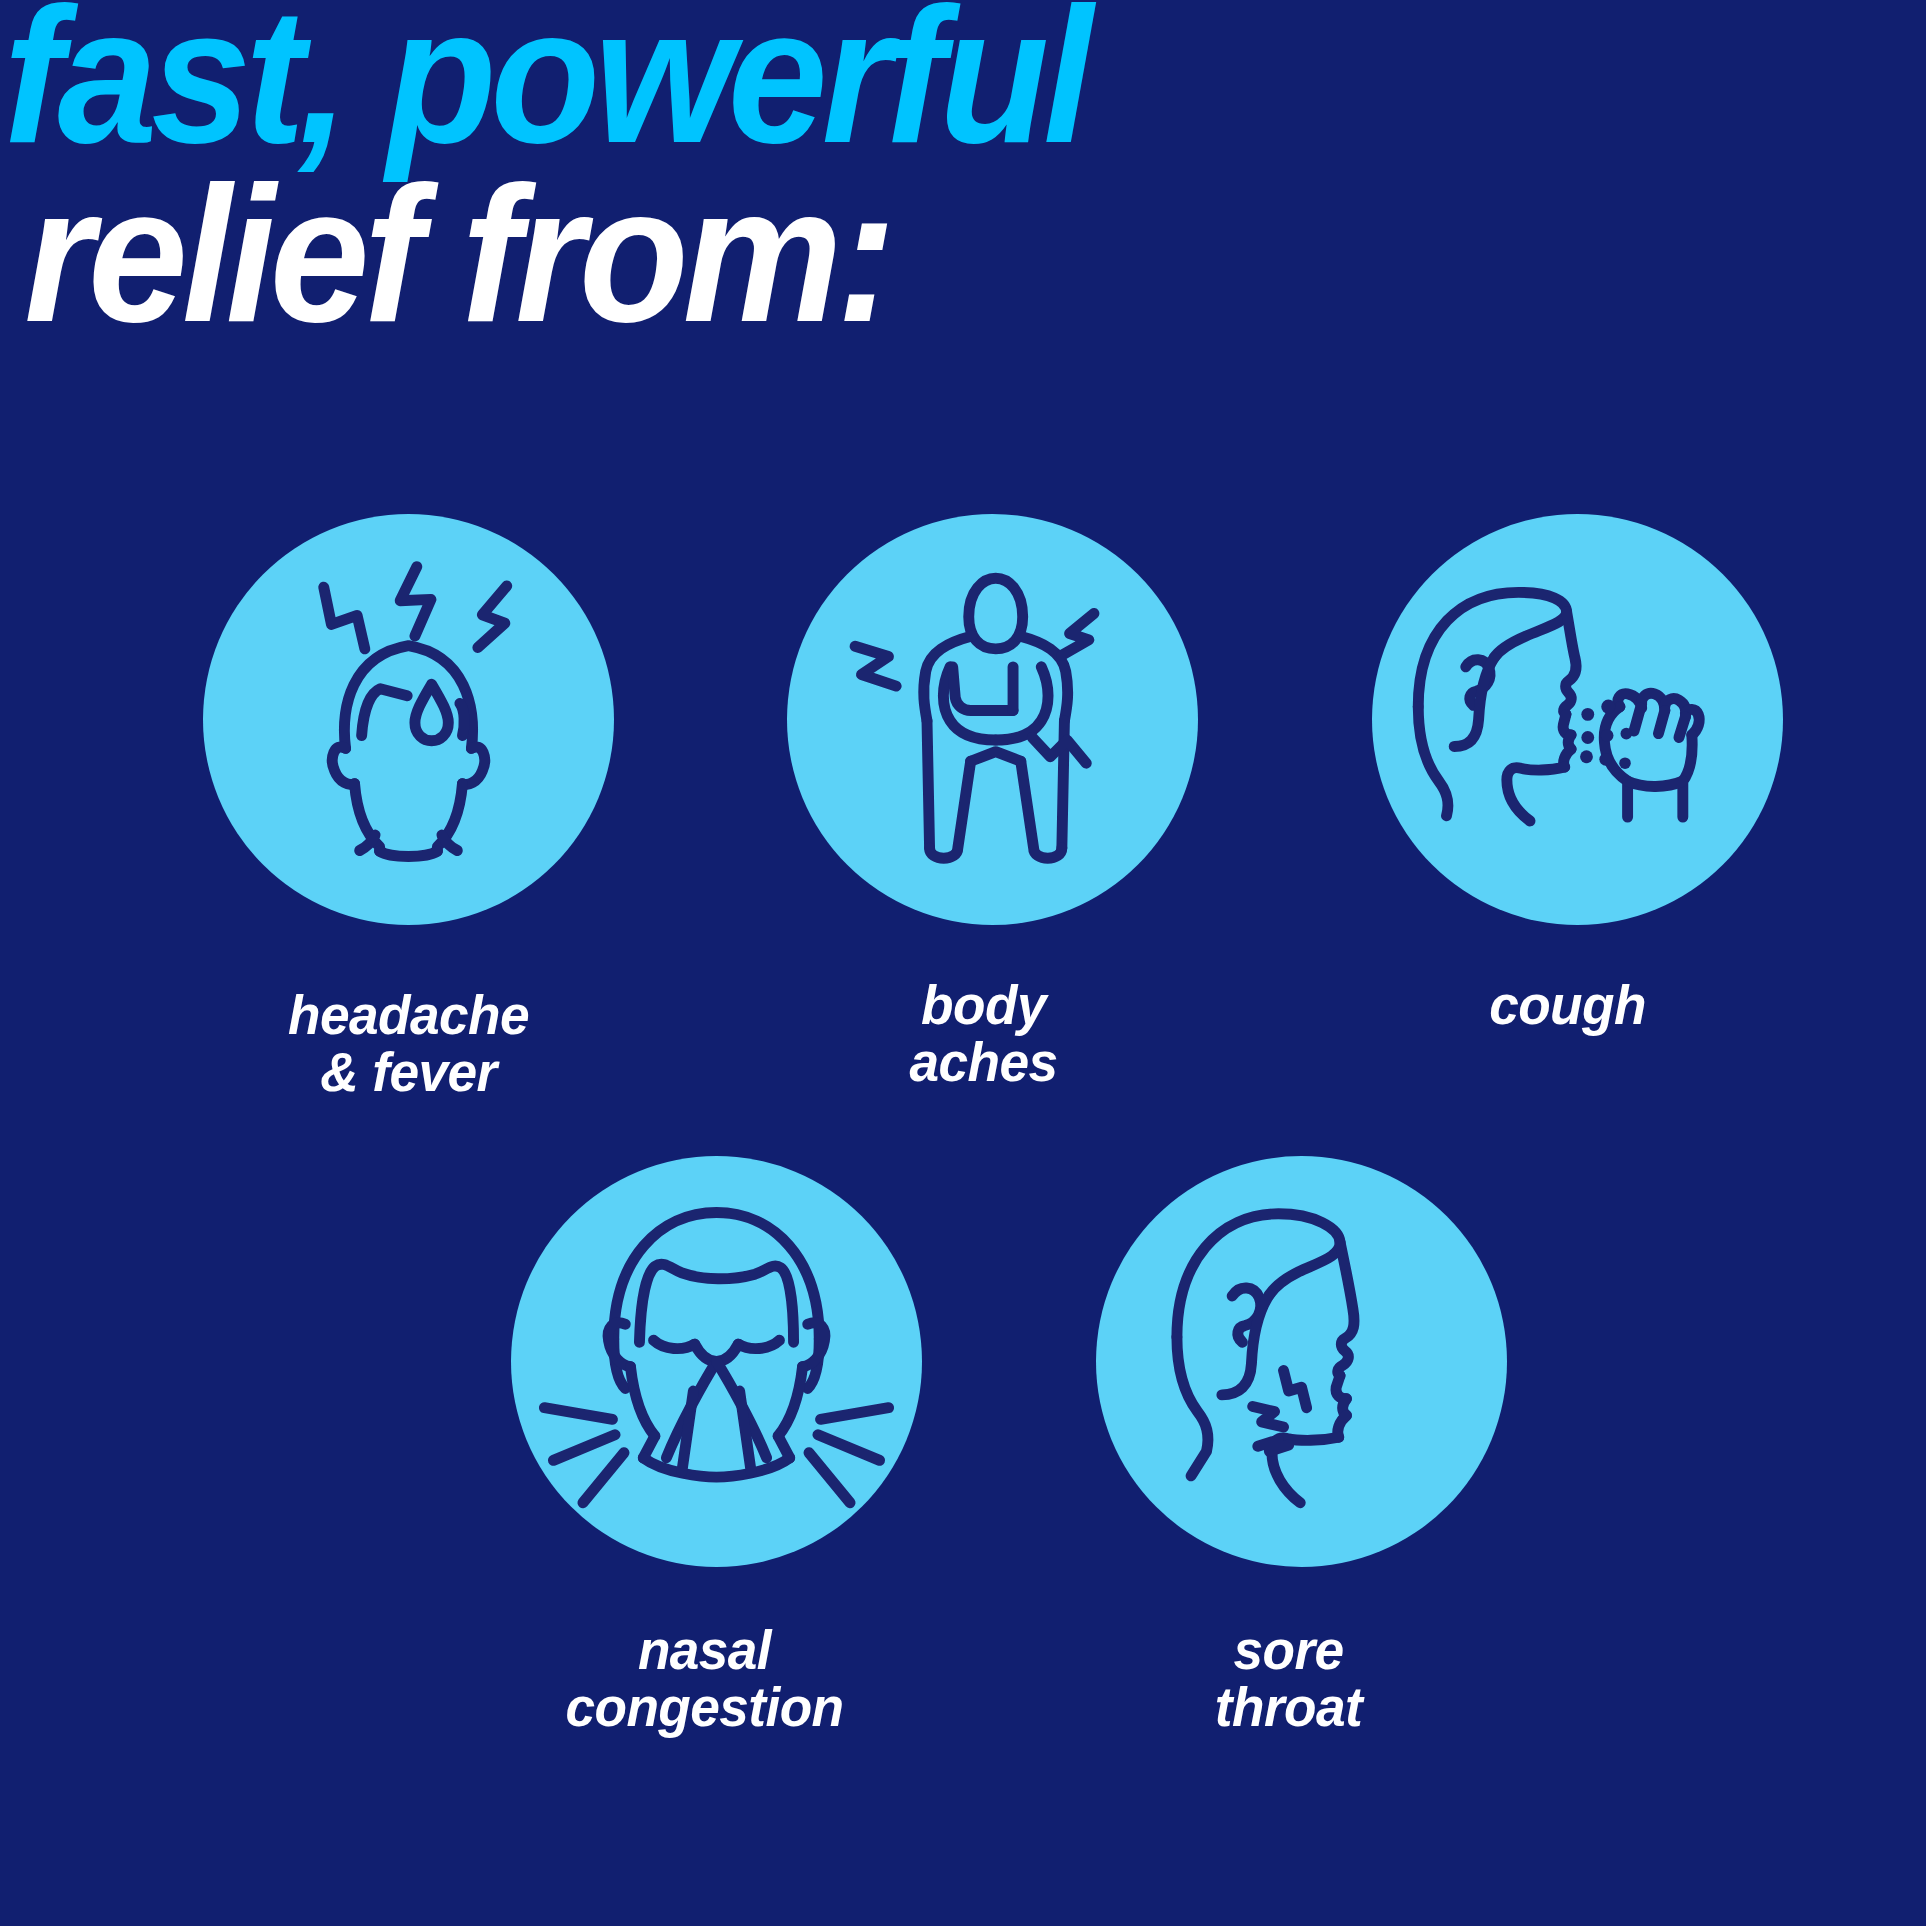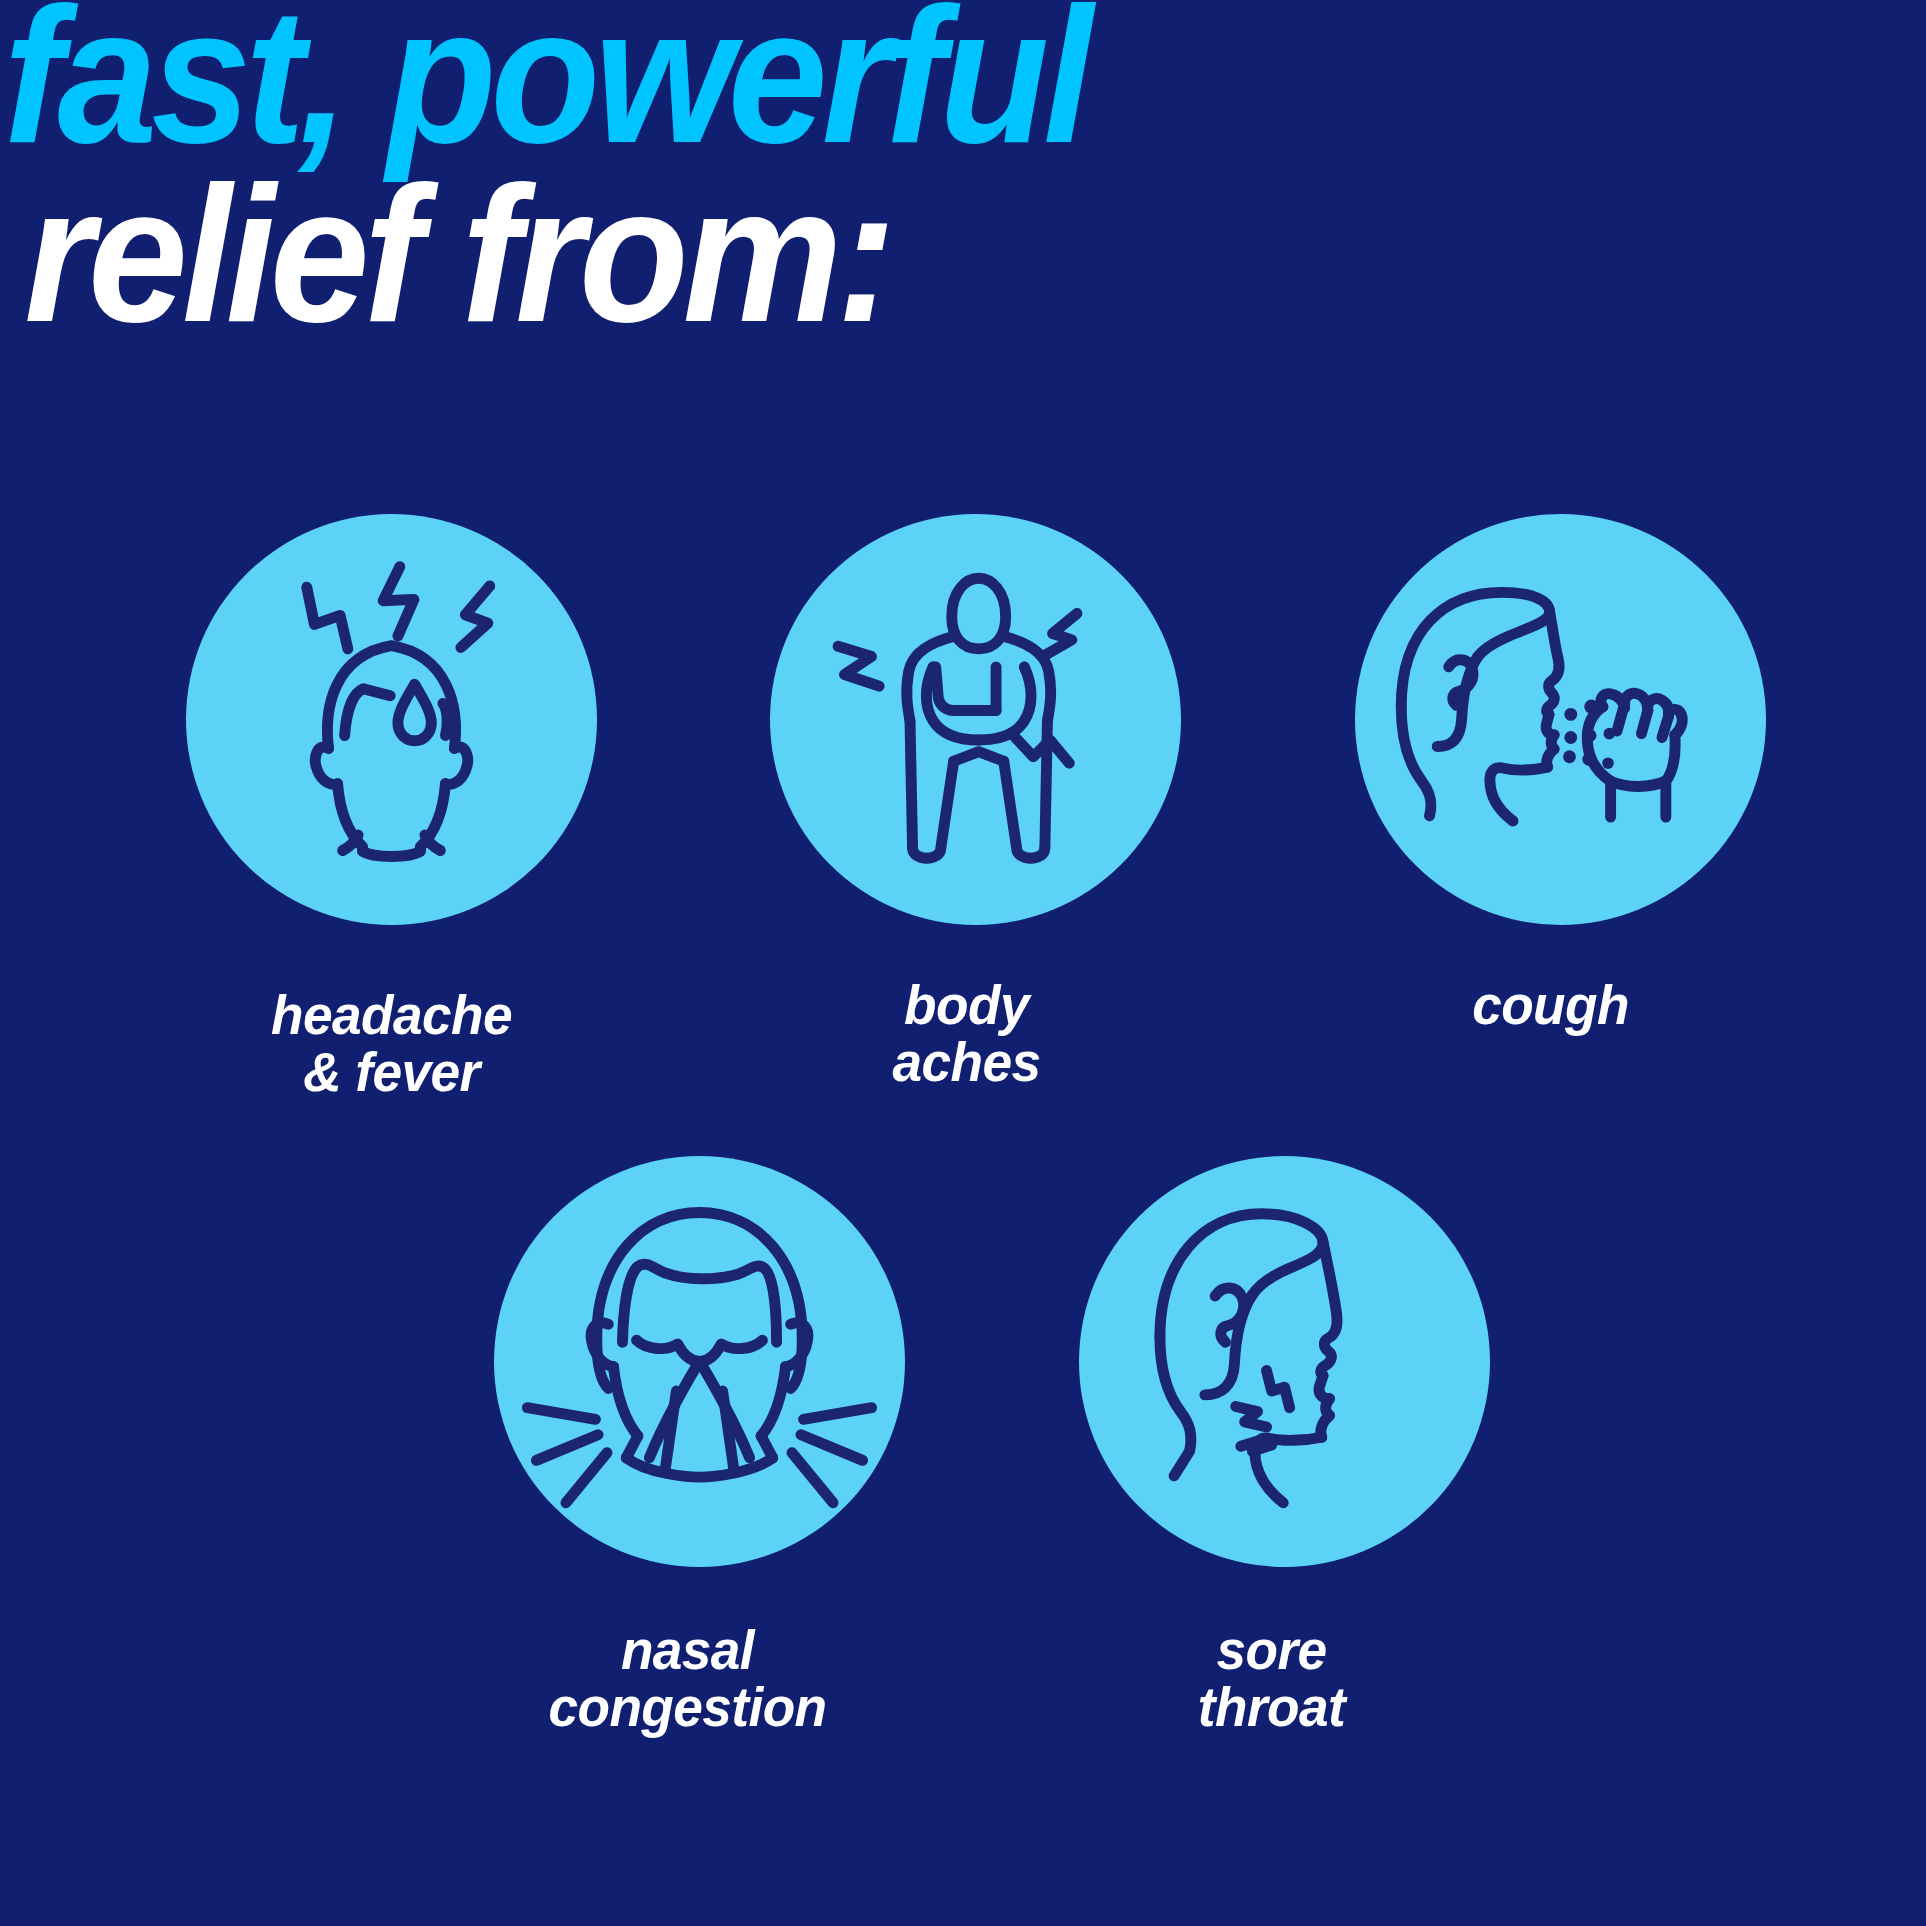--- a/index.html
+++ b/index.html
@@ -3,21 +3,21 @@
 <meta charset="utf-8">
 <style>
   html,body{margin:0;padding:0;}
   body{
     width:1926px;height:1926px;
     background:#111F70;
     font-family:"Liberation Sans","DejaVu Sans",sans-serif;
     overflow:hidden;
     position:relative;
   }
-  #stage{position:absolute;inset:0;width:1528px;height:1926px;}
+  #stage{position:absolute;inset:0;width:1528px;height:1926px;padding-left:17px;}
 
   
   .headline{
     position:absolute;
     left:0;top:-14px;
     width:1541px;
     line-height:0.93;
     font-weight:700;
     font-style:italic;
     font-size:193px;

